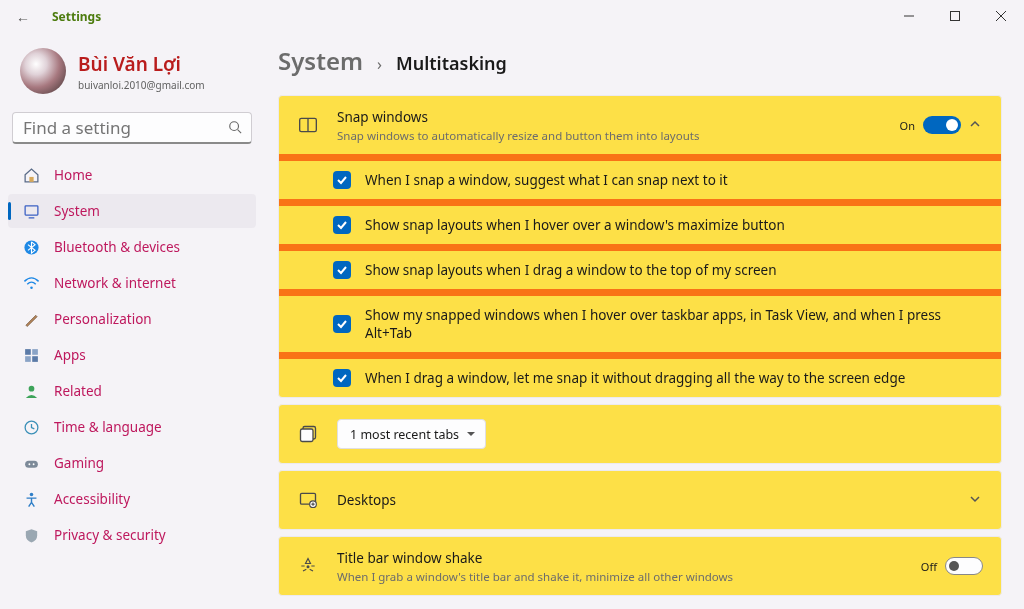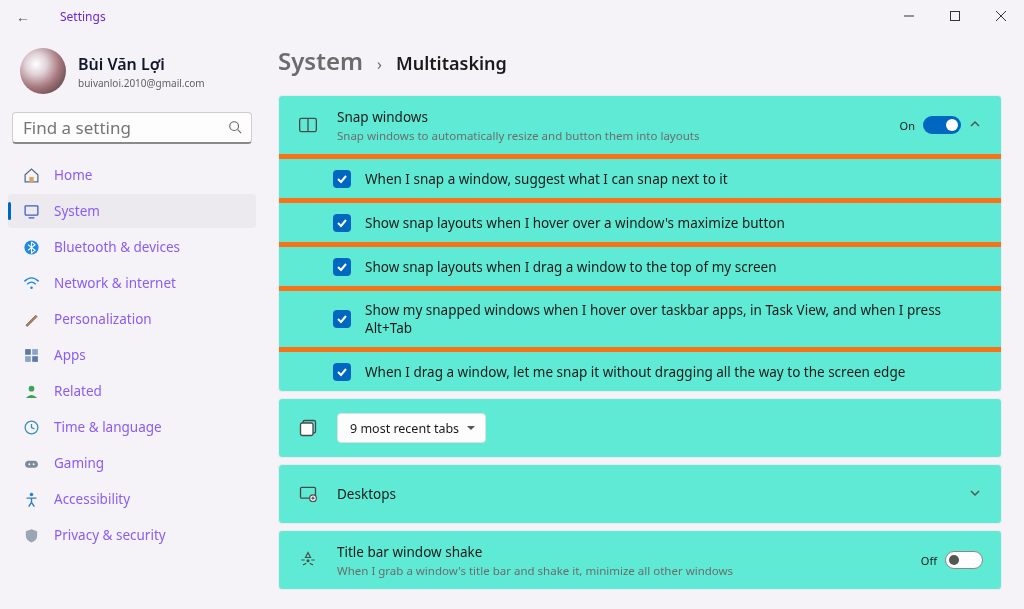--- a/index.html
+++ b/index.html
@@ -1,45 +1,45 @@
 <!DOCTYPE html>
 <html><head>
 <meta charset="utf-8">
 <style>
   * { box-sizing: border-box; margin: 0; padding: 0; font-family: "Segoe UI", "Segoe UI Variable", system-ui, sans-serif; }
   body { background: #f5f3f7; width: 1024px; height: 609px; overflow: hidden; color: #1a1a1a; }
   .titlebar { display: flex; align-items: center; height: 32px; padding-left: 14px; -webkit-app-region: drag; }
   .titlebar .back { width: 18px; text-align: center; color: #555; font-size: 14px; cursor: pointer; }
-  .titlebar .title { margin-left: 28px; font-size: 12px; color: #6d28d9; }
+  .titlebar .title { margin-left: 20px; font-size: 12px; color: #4d7c0f; font-weight: bold; }
   .titlebar .spacer { flex: 1; }
   .titlebar .winbtn { width: 46px; height: 32px; display: flex; align-items: center; justify-content: center; font-size: 10px; color: #333; cursor: pointer; }
 
   .shell { display: flex; height: calc(609px - 32px); }
   .sidebar { width: 264px; padding: 8px 8px 8px 8px; display: flex; flex-direction: column; }
   .profile { display: flex; align-items: center; gap: 12px; padding: 8px 8px 14px 12px; }
   .avatar { width: 46px; height: 46px; border-radius: 50%; background: radial-gradient(circle at 35% 35%, #ffffff 0%, #e0d2d8 25%, #a7787f 55%, #3a2e2e 100%); flex-shrink: 0; }
-  .profile .name { font-size: 16px; font-weight: 600; color: #0f172a; }
+  .profile .name { font-size: 19px; font-weight: 600; color: #b91c1c; }
   .profile .email { font-size: 10px; color: #616161; margin-top: 1px; }
   .search { position: relative; margin: 4px 4px 14px 4px; }
   .search input { width: 100%; height: 32px; border: 1px solid #d0cdd2; border-bottom: 2px solid #8a8a8a; border-radius: 4px; background: #fdfdfe; padding: 0 34px 0 10px; font-size: 17px; color: #333; outline: none; }
   .search .sicon { position: absolute; right: 10px; top: 8px; color: #666; font-size: 13px; }
   .nav { display: flex; flex-direction: column; gap: 2px; }
-  .nav-item { position: relative; display: flex; align-items: center; height: 34px; border-radius: 4px; padding-left: 14px; gap: 14px; font-size: 13.5px; color: #8b5cf6; cursor: pointer; }
+  .nav-item { position: relative; display: flex; align-items: center; height: 34px; border-radius: 4px; padding-left: 14px; gap: 14px; font-size: 13.5px; color: #be185d; cursor: pointer; }
   .nav-item.selected { background: #ece9ef; }
   .nav-item.selected::before { content: ""; position: absolute; left: 0; top: 8px; bottom: 8px; width: 3px; border-radius: 2px; background: #0067c0; }
   .nav-icon { width: 18px; height: 18px; display: inline-flex; align-items: center; justify-content: center; }
 
   .main { flex: 1; padding: 12px 22px 0 14px; overflow-y: auto; }
   .breadcrumb { display: flex; align-items: baseline; gap: 14px; margin-bottom: 18px; }
   .bc-parent { font-size: 24px; font-weight: 600; color: #6c6c6c; cursor: pointer; }
   .bc-sep { font-size: 16px; color: #6c6c6c; }
   .bc-current { font-size: 18px; font-weight: 600; color: #1a1a1a; }
 
-  .card { background: #5eead4; border: 1px solid #eceaee; border-radius: 4px; margin-bottom: 6px; }
-  .row { display: flex; align-items: center; min-height: 58px; padding: 10px 18px; border-top: 5px solid #f97316; }
+  .card { background: #fde047; border: 1px solid #eceaee; border-radius: 4px; margin-bottom: 6px; }
+  .row { display: flex; align-items: center; min-height: 58px; padding: 10px 18px; border-top: 7px solid #f97316; }
   .card .row:first-child { border-top: none; }
   .row.sub { padding-left: 54px; min-height: 44px; }
   .row.header { cursor: pointer; }
   .row-icon { width: 22px; display: flex; justify-content: center; color: #4a4a4a; margin-right: 18px; flex-shrink: 0; }
   .row-text { flex: 1; }
   .row-title { font-size: 13.5px; color: #1a1a1a; }
   .row-sub { font-size: 11.5px; color: #6c6c6c; margin-top: 2px; }
   .row-value { font-size: 11px; color: #1a1a1a; margin-right: 8px; }
   .chev { color: #555; font-size: 12px; width: 16px; text-align: center; margin-left: 6px; }
 
@@ -281,21 +281,21 @@
 
     <div class="card">
       <div class="row">
         <span class="row-icon">
           <svg width="20" height="20" viewBox="0 0 24 24">
               <rect x="6" y="3" width="15" height="15" rx="2" fill="none" stroke="#4a4a4a" stroke-width="1.6"></rect>
               <rect x="3" y="6" width="15" height="15" rx="2" fill="#fdfdfe" stroke="#4a4a4a" stroke-width="1.6"></rect>
             </svg>
         </span>
         <div class="combo">
-          <span>9 most recent tabs</span>
+          <span>1 most recent tabs</span>
         </div>
       </div>
     </div>
 
     <div class="card">
       <div class="row header">
         <span class="row-icon">
           <svg width="20" height="20" viewBox="0 0 24 24">
               <rect x="3" y="4" width="18" height="13" rx="1.5" fill="none" stroke="#4a4a4a" stroke-width="1.6"></rect>
               <circle cx="18" cy="17" r="4" fill="#fdfdfe" stroke="#4a4a4a" stroke-width="1.4"></circle>

